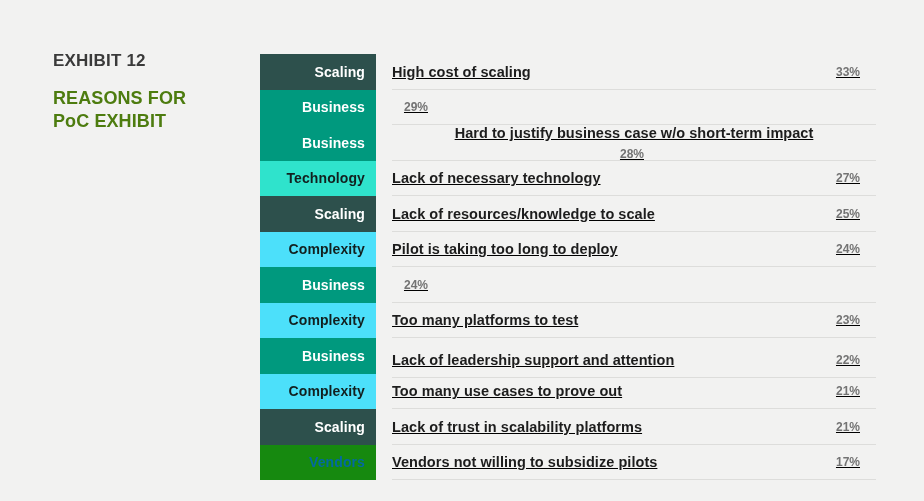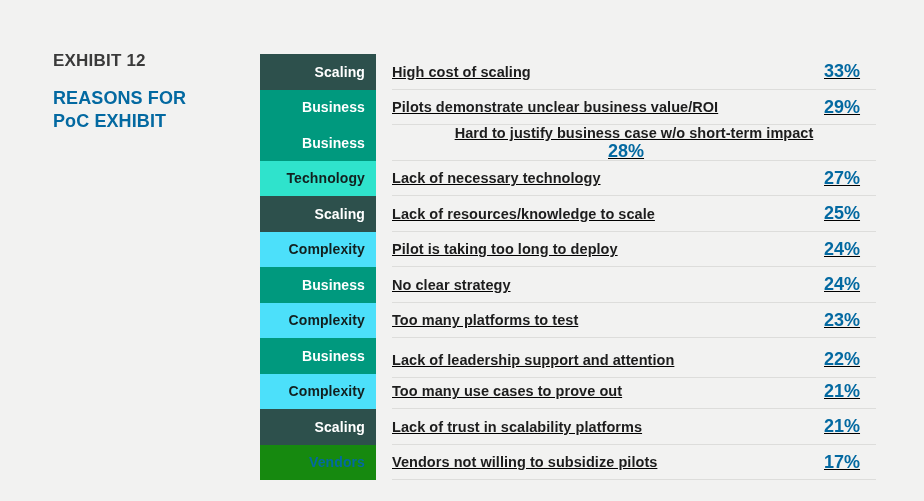--- a/index.html
+++ b/index.html
@@ -27,21 +27,21 @@
     font-weight: 600;
     letter-spacing: 0.2px;
     color: #3a3a3a;
     line-height: 1.25;
     white-space: nowrap;
   }
   #exhibit-title {
     margin-top: 16px;
     font-size: 18px;
     font-weight: 700;
-    color: #0369a1;
+    color: #4d7c0f;
     line-height: 1.28;
     letter-spacing: 0.1px;
   }
 
   
   #chart {
     position: absolute;
     left: 260px;
     top: 54px;
     width: 616px;
@@ -112,23 +112,23 @@
     color: #1d1d1d;
     letter-spacing: 0.05px;
     white-space: nowrap;
   }
   .row-value {
     flex: 0 0 auto;
     width: 52px;
     text-align: right;
     padding-right: 16px;
     box-sizing: border-box;
-    font-size: 18px;
-    font-weight: 600;
-    color: #0369a1;
+    font-size: 12px;
+    font-weight: 600;
+    color: #737373;
   }
 </style>
 </head>
 <body>
 
 <div id="title-block">
   <div id="exhibit-label">EXHIBIT 12</div>
   <div id="exhibit-title">
     <div>REASONS FOR</div>
     <div>PoC EXHIBIT</div>
@@ -160,41 +160,39 @@
       <div class="cat-row" style="top: 319.5px; color: rgb(18, 32, 31);">Complexity</div>
       <div class="cat-row" style="top: 355px; color: rgb(255, 255, 255);">Scaling</div>
       <div class="cat-row" style="top: 390.5px; color: #0369a1;">Vendors</div>
     </div>
   <div id="rows">
       <div class="data-row" style="top: 0px;">
         <div class="row-label">High cost of scaling</div>
         <div class="row-value">33%</div>
       </div>
       <div class="data-row" style="top: 35.5px;">
-        <div class="row-label">Pilots demonstrate unclear business value/ROI</div>
         <div class="row-value">29%</div>
       </div>
       <div class="data-row" style="top: 71px; flex-direction: column;">
         <div class="row-label">Hard to justify business case w/o short-term impact</div>
         <div class="row-value">28%</div>
       </div>
       <div class="data-row" style="top: 106.5px;">
         <div class="row-label">Lack of necessary technology</div>
         <div class="row-value">27%</div>
       </div>
       <div class="data-row" style="top: 142px;">
         <div class="row-label">Lack of resources/knowledge to scale</div>
         <div class="row-value">25%</div>
       </div>
       <div class="data-row" style="top: 177.5px;">
         <div class="row-label">Pilot is taking too long to deploy</div>
         <div class="row-value">24%</div>
       </div>
       <div class="data-row" style="top: 213px;">
-        <div class="row-label">No clear strategy</div>
         <div class="row-value">24%</div>
       </div>
       <div class="data-row" style="top: 248.5px;">
         <div class="row-label">Too many platforms to test</div>
         <div class="row-value">23%</div>
       </div>
       <div class="data-row" style="top: 288px;">
         <div class="row-label">Lack of leadership support and attention</div>
         <div class="row-value">22%</div>
       </div>

